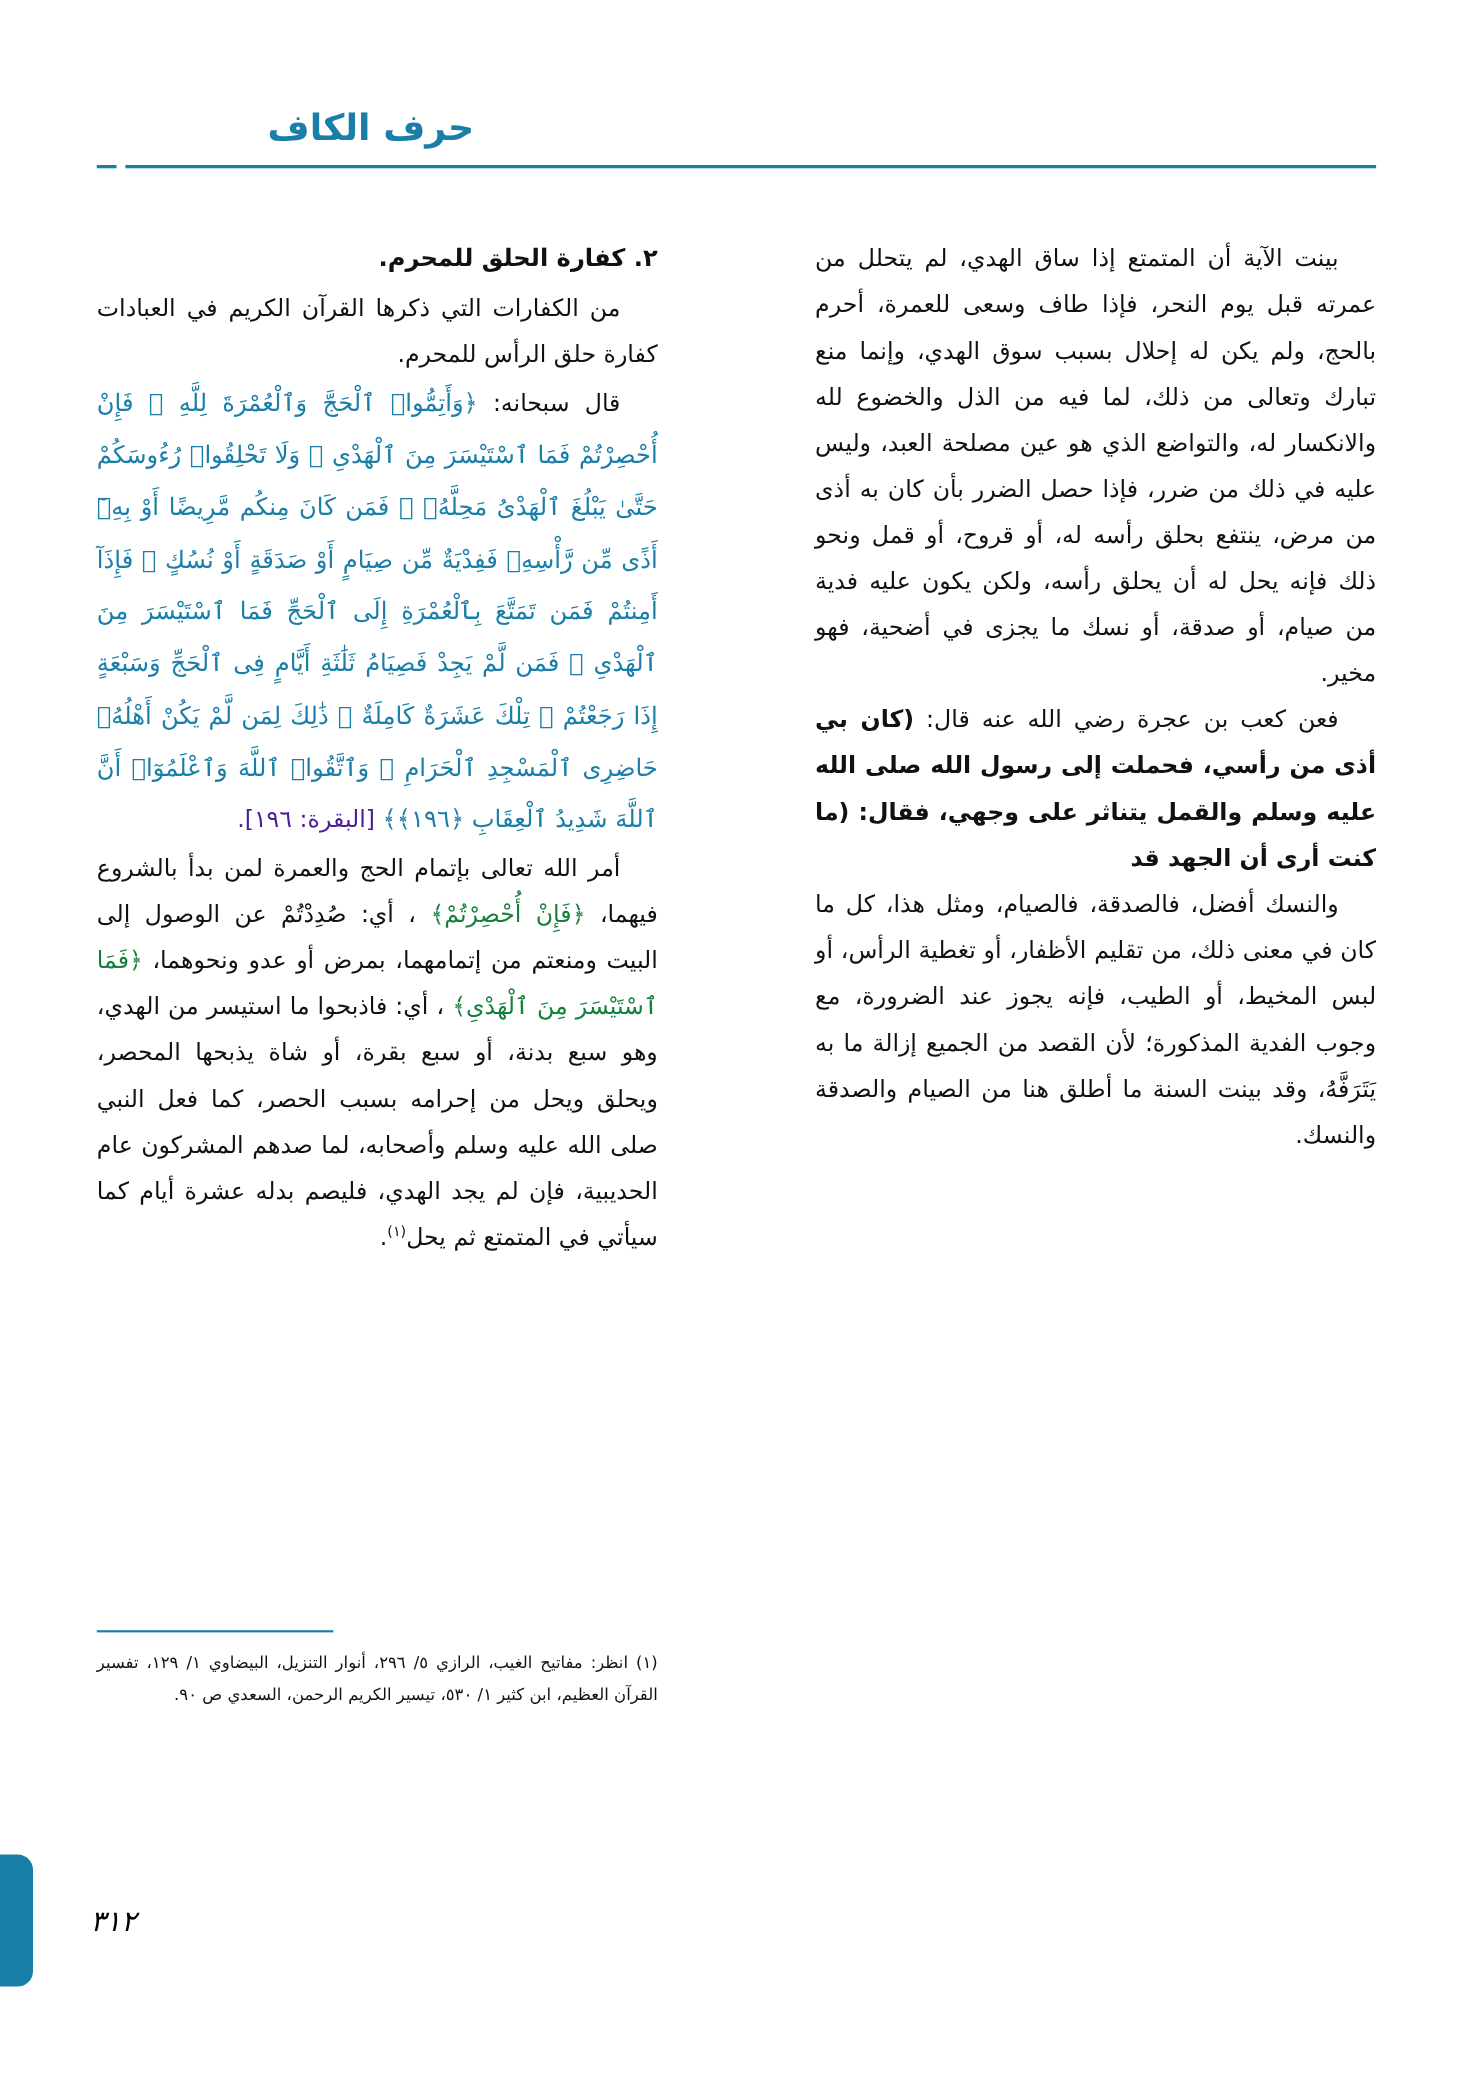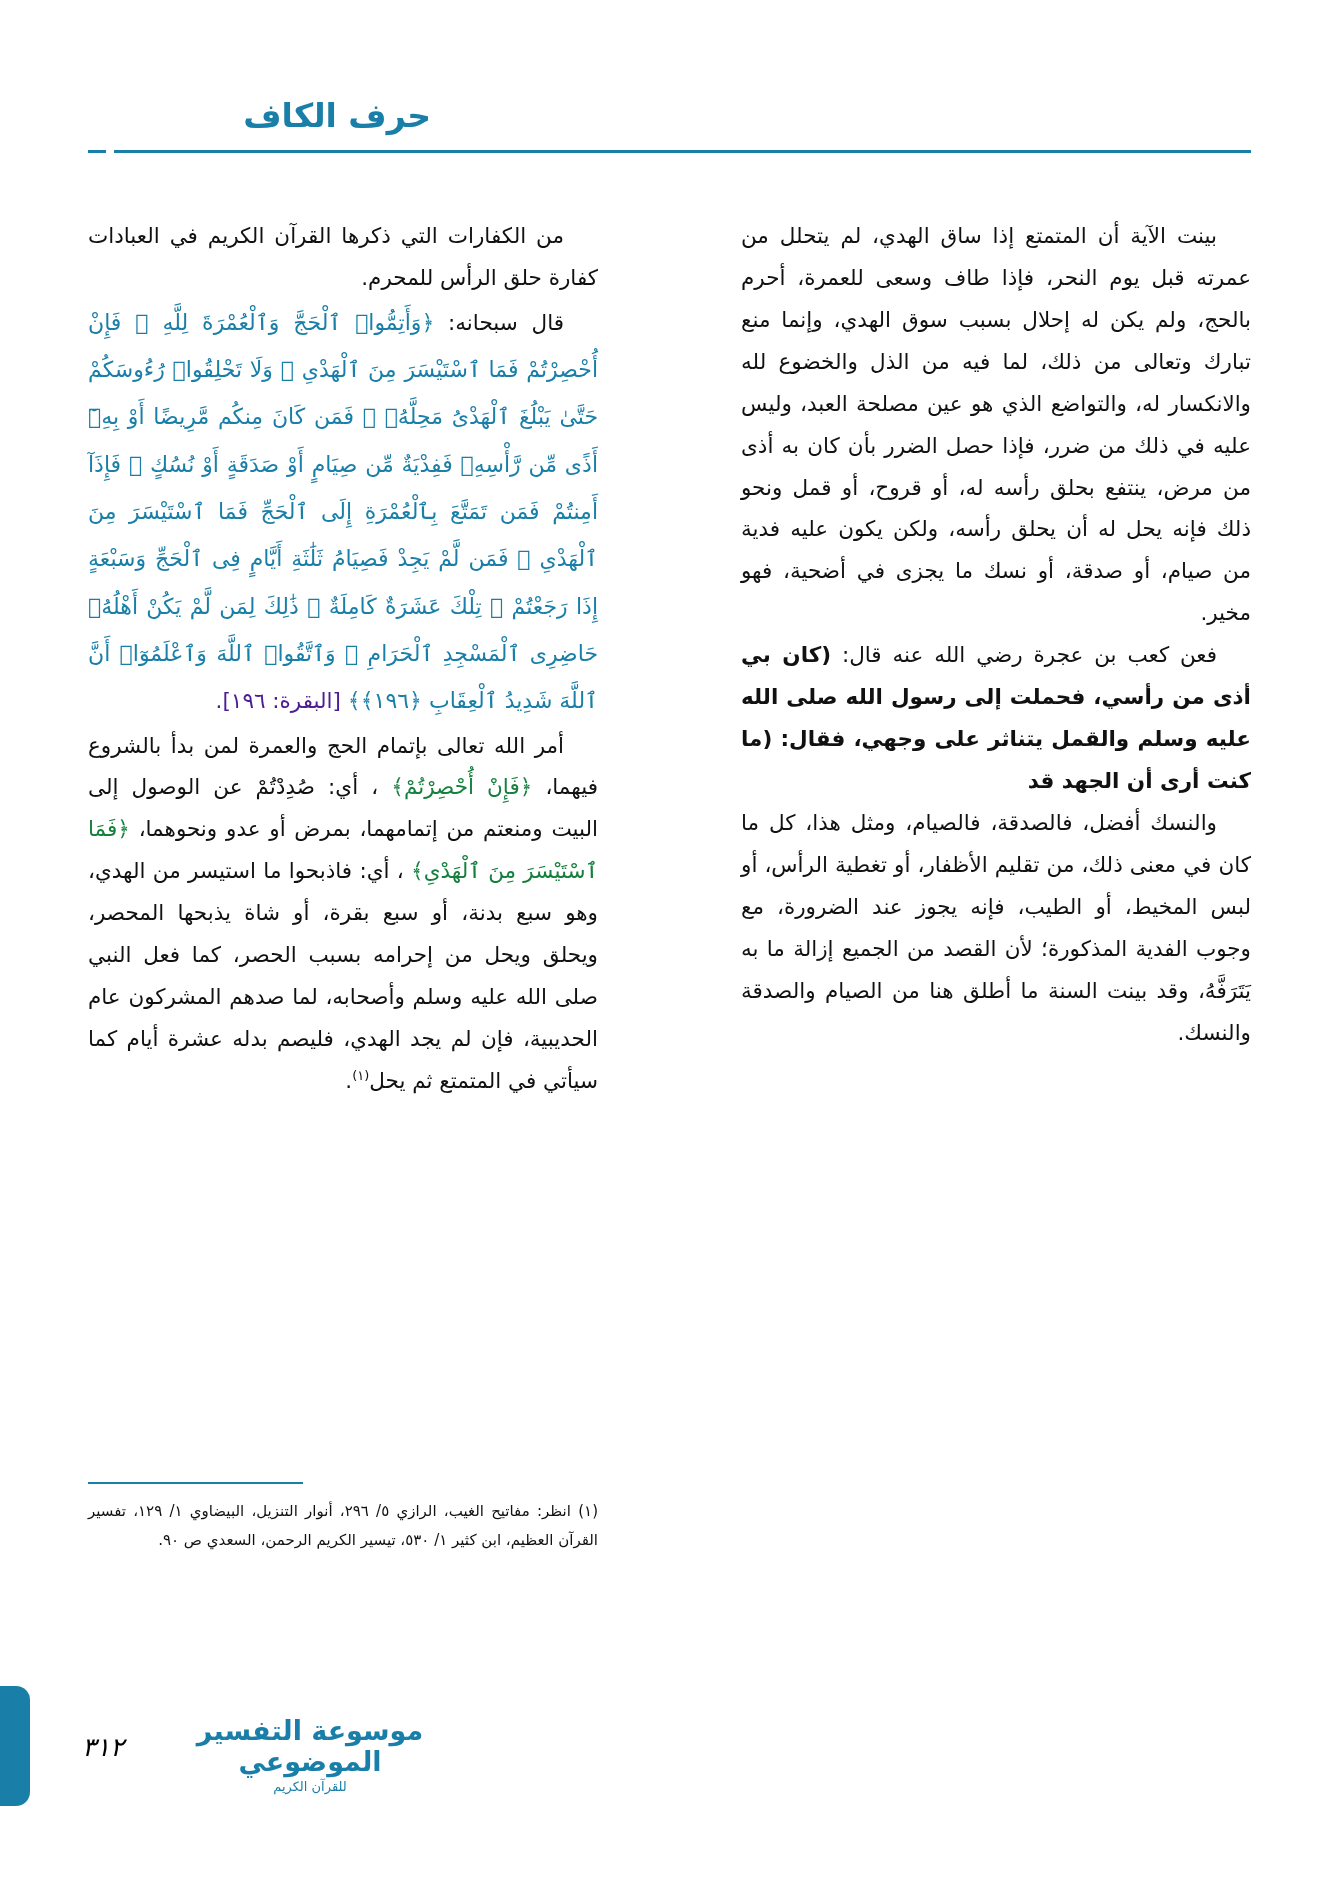--- a/index.html
+++ b/index.html
@@ -165,20 +165,21 @@
 
 <div class="page">
 
   <div class="header">
     <div class="header-title">حرف الكاف</div>
     <div class="header-rule"></div>
     <div class="header-rule-left"></div>
   </div>
 
   <div class="col col-left">
+    <p class="heading">٢. كفارة الحلق للمحرم.</p>
     <p class="indent">من الكفارات التي ذكرها القرآن الكريم في العبادات كفارة حلق الرأس للمحرم.</p>
     <p class="indent">
       <span>قال سبحانه:</span>
       <span class="quran">﴿وَأَتِمُّوا۟ ٱلْحَجَّ وَٱلْعُمْرَةَ لِلَّهِ ۚ فَإِنْ أُحْصِرْتُمْ فَمَا ٱسْتَيْسَرَ مِنَ ٱلْهَدْىِ ۖ وَلَا تَحْلِقُوا۟ رُءُوسَكُمْ حَتَّىٰ يَبْلُغَ ٱلْهَدْىُ مَحِلَّهُۥ ۚ فَمَن كَانَ مِنكُم مَّرِيضًا أَوْ بِهِۦٓ أَذًى مِّن رَّأْسِهِۦ فَفِدْيَةٌ مِّن صِيَامٍ أَوْ صَدَقَةٍ أَوْ نُسُكٍ ۚ فَإِذَآ أَمِنتُمْ فَمَن تَمَتَّعَ بِٱلْعُمْرَةِ إِلَى ٱلْحَجِّ فَمَا ٱسْتَيْسَرَ مِنَ ٱلْهَدْىِ ۚ فَمَن لَّمْ يَجِدْ فَصِيَامُ ثَلَٰثَةِ أَيَّامٍ فِى ٱلْحَجِّ وَسَبْعَةٍ إِذَا رَجَعْتُمْ ۗ تِلْكَ عَشَرَةٌ كَامِلَةٌ ۗ ذَٰلِكَ لِمَن لَّمْ يَكُنْ أَهْلُهُۥ حَاضِرِى ٱلْمَسْجِدِ ٱلْحَرَامِ ۚ وَٱتَّقُوا۟ ٱللَّهَ وَٱعْلَمُوٓا۟ أَنَّ ٱللَّهَ شَدِيدُ ٱلْعِقَابِ ﴿١٩٦﴾﴾</span>
       <span class="ref">[البقرة: ١٩٦].</span>
     </p>
     <p class="indent">
       <span>أمر الله تعالى بإتمام الحج والعمرة لمن بدأ بالشروع فيهما،</span>
       <span class="quran-inline">﴿فَإِنْ أُحْصِرْتُمْ﴾</span>
       <span>، أي: صُدِدْتُمْ عن الوصول إلى البيت ومنعتم من إتمامهما، بمرض أو عدو ونحوهما،</span>
@@ -197,18 +198,14 @@
   </div>
 
   <div class="footnote-sep"></div>
   <div class="footnote">
     <span class="num">(١)</span>
     <span>انظر: مفاتيح الغيب، الرازي ٥/ ٢٩٦، أنوار التنزيل، البيضاوي ١/ ١٢٩، تفسير القرآن العظيم، ابن كثير ١/ ٥٣٠، تيسير الكريم الرحمن، السعدي ص ٩٠.</span>
   </div>
 
   <div class="edge-tab"></div>
   <div class="page-num-box">٣١٢</div>
-  <div class="logo">
-    <div class="logo-main">موسوعة التفسير الموضوعي</div>
-    <div class="logo-sub">للقرآن الكريم</div>
-  </div>
 
 </div>
 
 </body></html>

